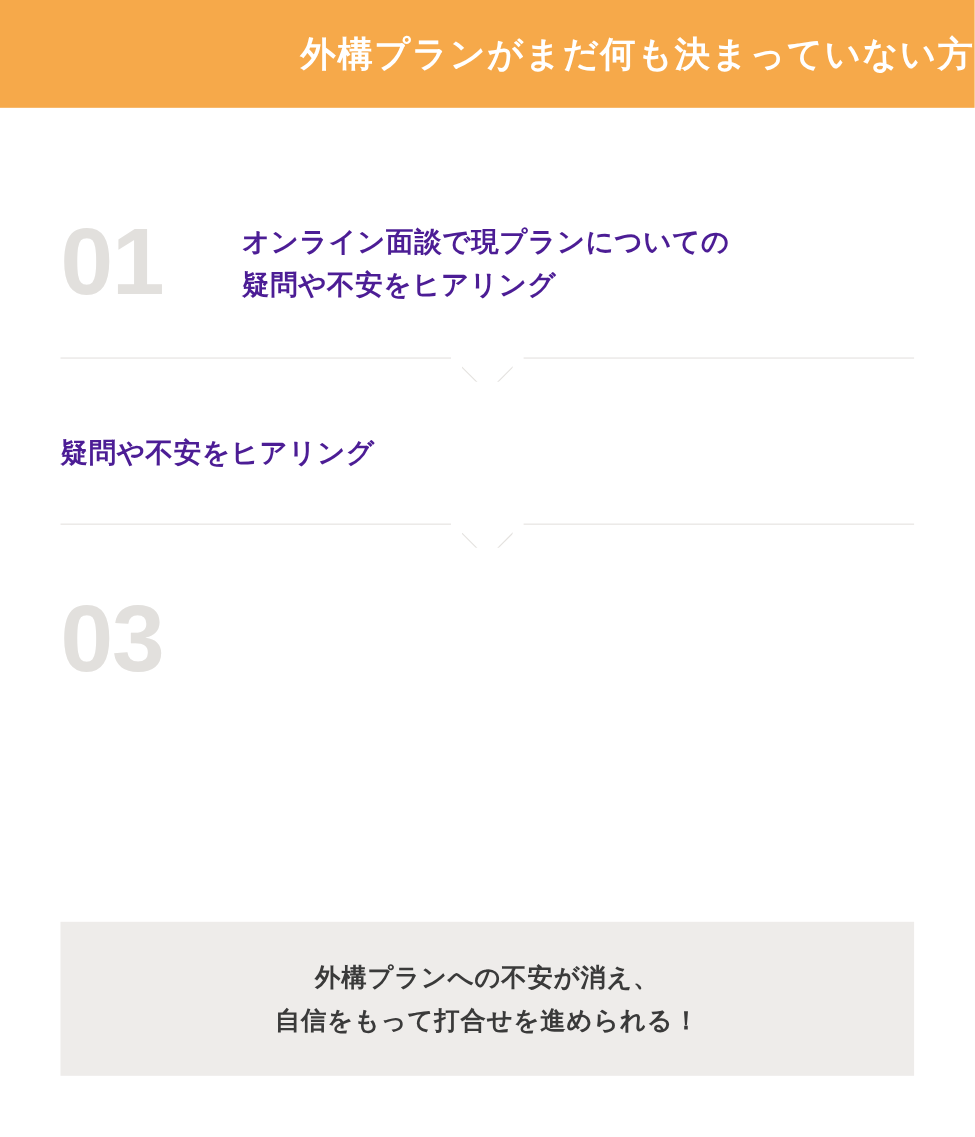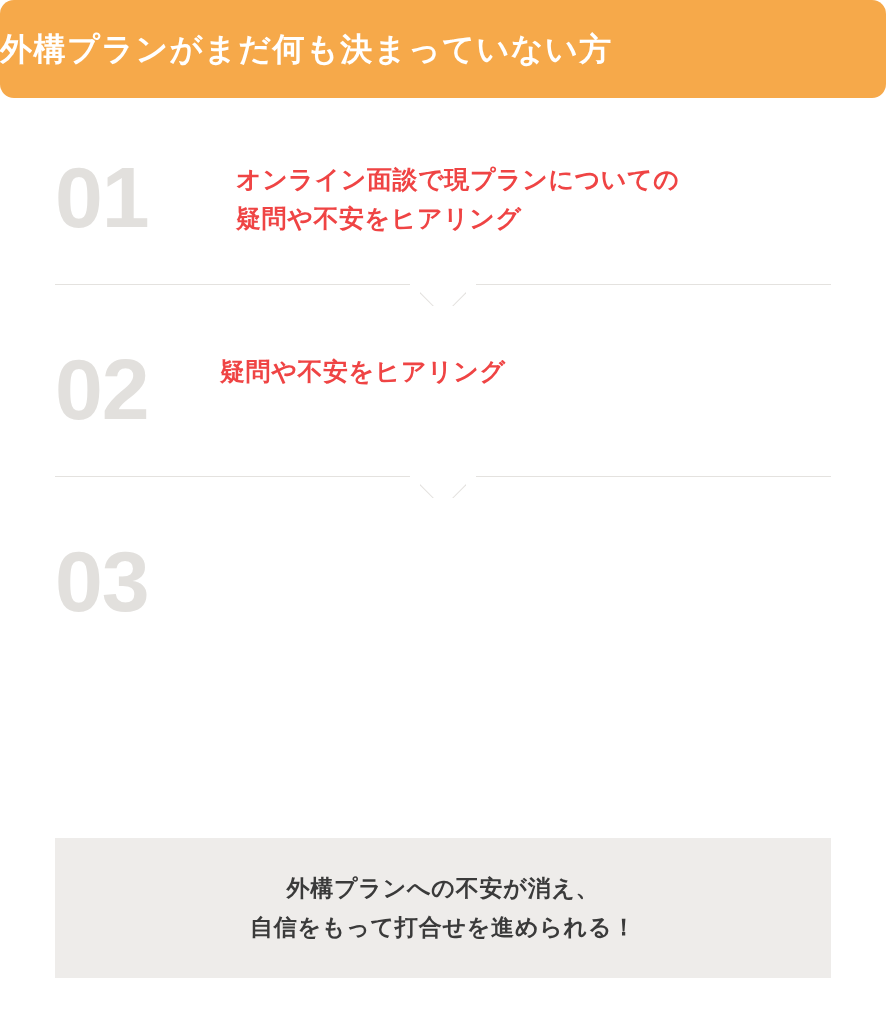--- a/index.html
+++ b/index.html
@@ -28,22 +28,21 @@
     left: 0;
     top: 0;
     width: 886px;
     height: 98px;
     background: #f6a councils;
   }
   .header-banner {
     background: #f6a94a;
     display: flex;
     align-items: center;
-    justify-content: flex-start;
-    border-radius: 14px;
+    justify-content: flex-end;
   }
   .header-title {
     color: #ffffff;
     font-size: 32px;
     font-weight: bold;
     letter-spacing: 1.5px;
     line-height: 1.2;
     text-align: center;
     white-space: nowrap;
   }
@@ -68,33 +67,33 @@
     color: #e2e0dd;
     font-size: 86px;
     font-weight: bold;
     line-height: 1;
     letter-spacing: -1px;
     font-family: "Liberation Sans", "DejaVu Sans", sans-serif;
     text-align: left;
   }
   .step-text {
     flex: 1 1 auto;
-    color: #ef4444;
+    color: #4c1d95;
     font-size: 25px;
     font-weight: bold;
     line-height: 1.55;
     letter-spacing: 0.6px;
     padding-top: 6px;
   }
   .step-text .line {
     display: block;
     white-space: nowrap;
   }
 
-  .step-1 { padding-top: 56px; gap: 16px; }
+  .step-1 { padding-top: 97px; }
   .step-2 { padding-top: 36px; }
   .step-3 { padding-top: 36px; }
 
   
   .divider {
     position: relative;
     height: 46px;
     margin: 24px 0 0 0;
   }
   .divider .rule {
@@ -180,21 +179,20 @@
       </div>
     </div>
 
     <div class="divider">
       <div class="rule"></div>
       <div class="chev-mask"></div>
       <div class="chev"></div>
     </div>
 
     <div class="step step-2">
-      <div class="step-number">02</div>
       <div class="step-text">
         <span class="line">疑問や不安をヒアリング</span>
       </div>
     </div>
 
     <div class="divider">
       <div class="rule"></div>
       <div class="chev-mask"></div>
       <div class="chev"></div>
     </div>

